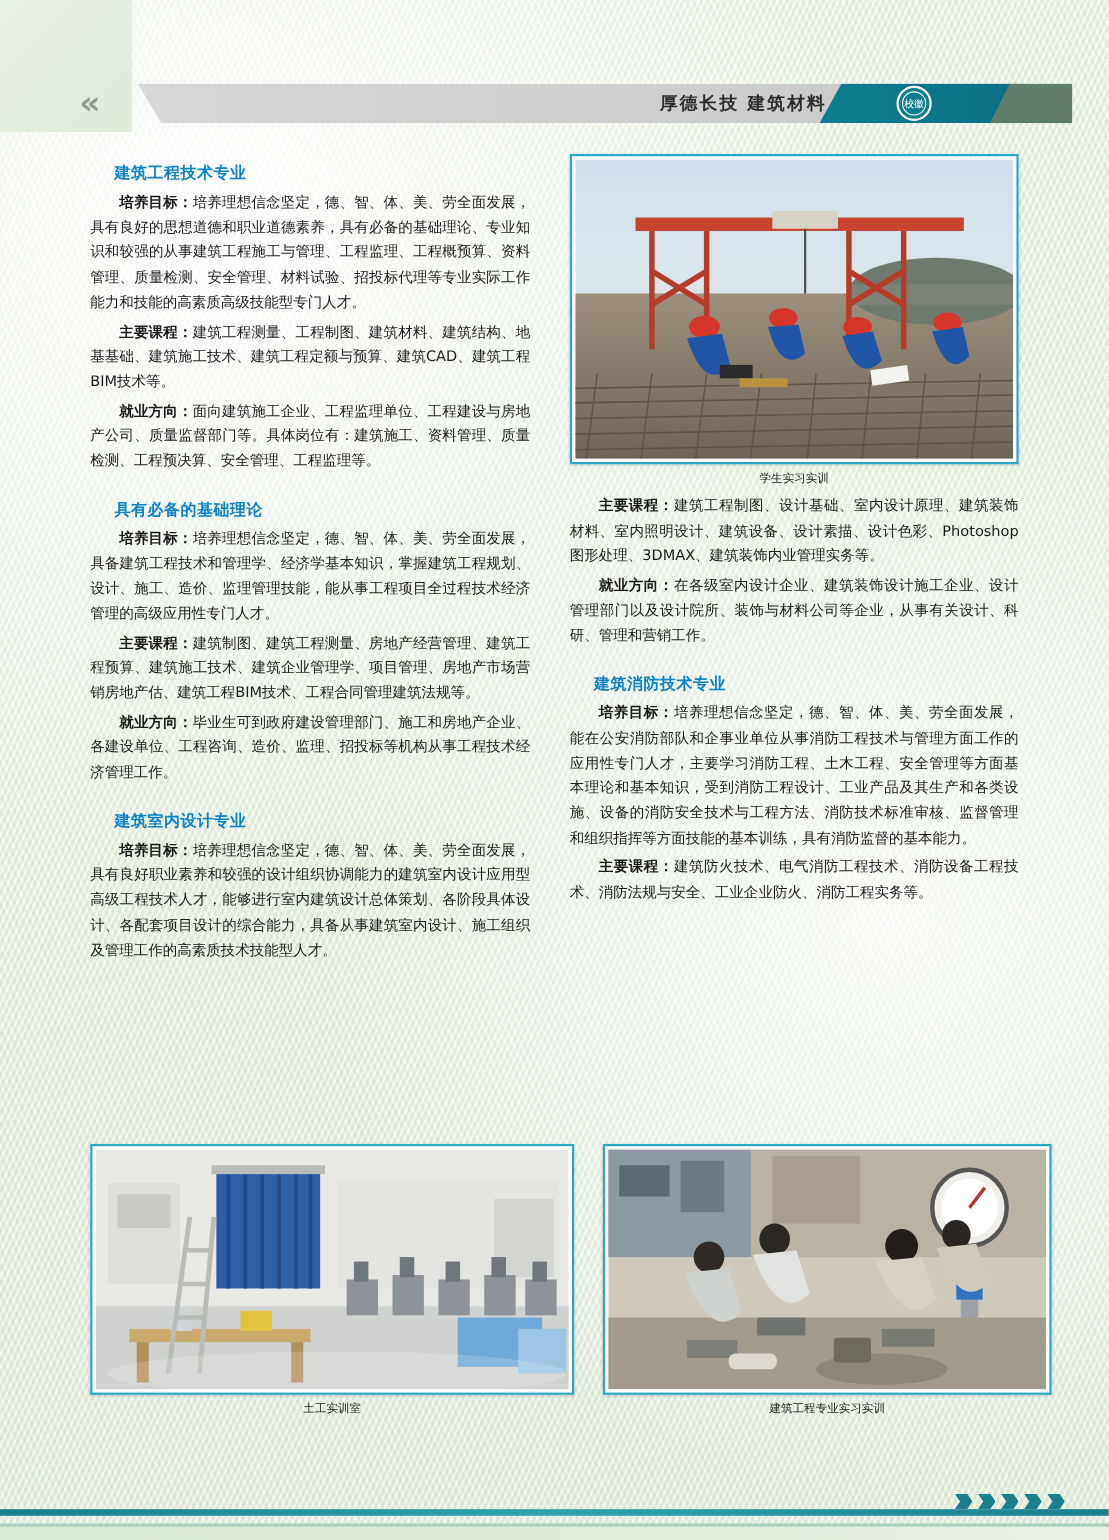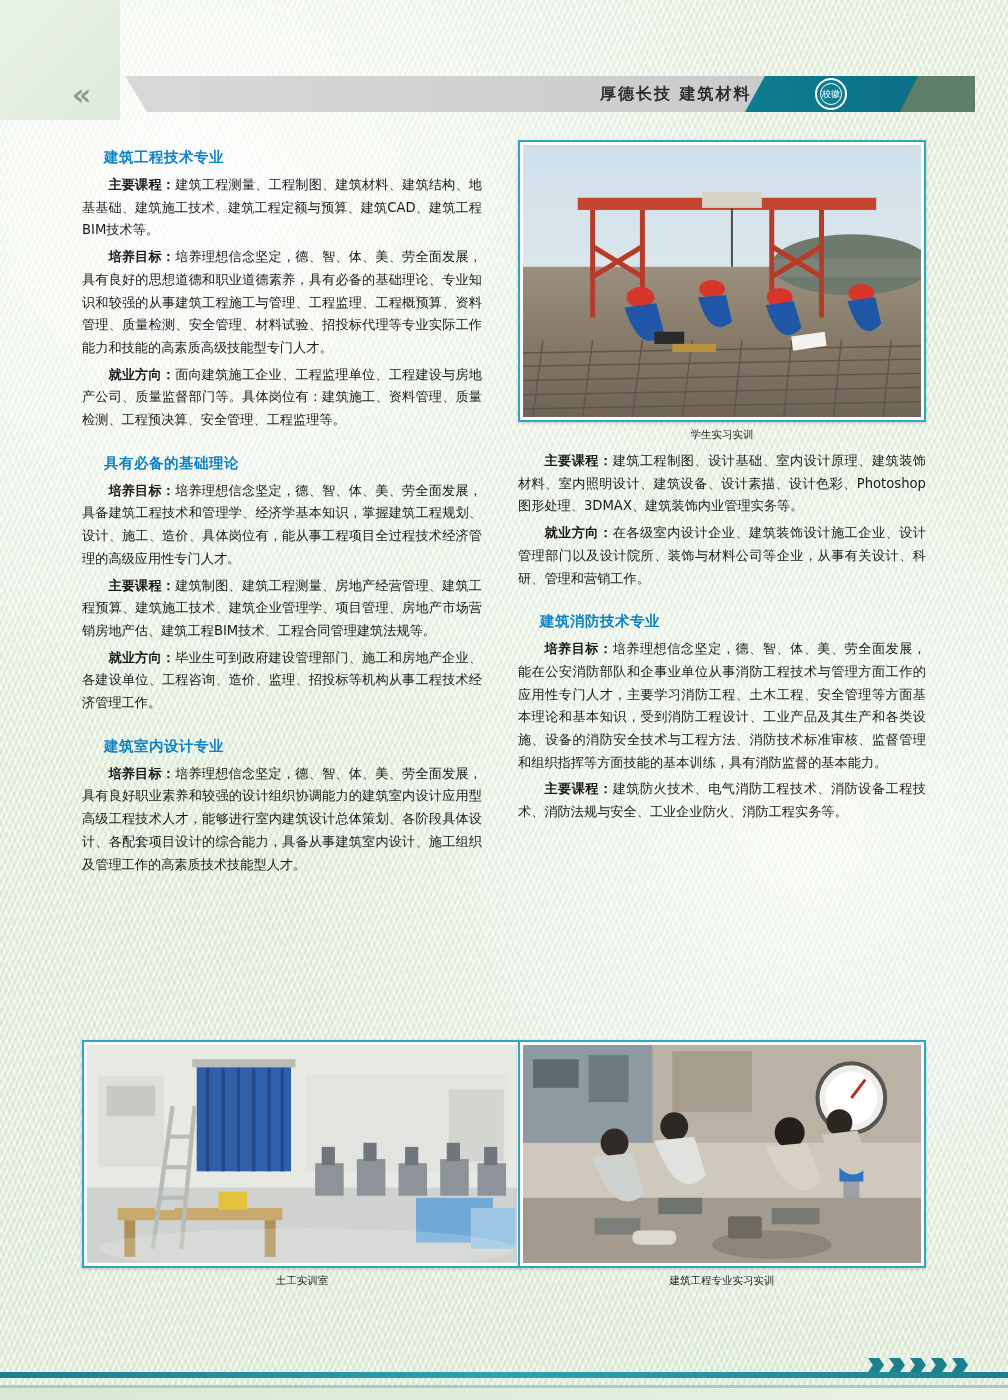--- a/index.html
+++ b/index.html
@@ -108,21 +108,21 @@
     text-align:center;
     font-size:10.5px;
     color:#222;
     margin-top:6px;
     font-family:"DejaVu Sans", sans-serif;
   }
   #photo-top { position:absolute; left:518px; top:140px; width:408px; }
   #photo-top .ph { width:100%; height:272px; display:block; }
   #photo-bl { position:absolute; left:82px; top:1040px; width:440px; }
   #photo-bl .ph { width:100%; height:218px; display:block; }
-  #photo-br { position:absolute; left:518px; top:1040px; width:408px; }
+  #photo-br { position:absolute; left:548px; top:1040px; width:408px; }
   #photo-br .ph { width:100%; height:218px; display:block; }
 
   
   .footer {
     position:absolute; left:0; bottom:0; width:1008px; height:56px;
   }
   .footer-band {
     position:absolute; left:0; bottom:22px; width:1008px; height:6px;
     background:linear-gradient(90deg,#1b7f8e 0%, #2fa3ad 50%, #1b7f8e 100%);
   }
@@ -157,28 +157,28 @@
   <div class="header-slogan">厚德长技 建筑材料</div>
   <div class="header-logo">
     <div class="inner">校徽</div>
   </div>
 </div>
 
 <div class="col-left">
 
   <div class="section-block">
     <h2 class="section-title">建筑工程技术专业</h2>
+    <p class="para"><b class="lead">培养目标：</b><span>培养理想信念坚定，德、智、体、美、劳全面发展，具有良好的思想道德和职业道德素养，具有必备的基础理论、专业知识和较强的从事建筑工程施工与管理、工程监理、工程概预算、资料管理、质量检测、安全管理、材料试验、招投标代理等专业实际工作能力和技能的高素质高级技能型专门人才。</span></p>
     <p class="para"><b class="lead">主要课程：</b><span>建筑工程测量、工程制图、建筑材料、建筑结构、地基基础、建筑施工技术、建筑工程定额与预算、建筑CAD、建筑工程BIM技术等。</span></p>
-    <p class="para"><b class="lead">培养目标：</b><span>培养理想信念坚定，德、智、体、美、劳全面发展，具有良好的思想道德和职业道德素养，具有必备的基础理论、专业知识和较强的从事建筑工程施工与管理、工程监理、工程概预算、资料管理、质量检测、安全管理、材料试验、招投标代理等专业实际工作能力和技能的高素质高级技能型专门人才。</span></p>
     <p class="para"><b class="lead">就业方向：</b><span>面向建筑施工企业、工程监理单位、工程建设与房地产公司、质量监督部门等。具体岗位有：建筑施工、资料管理、质量检测、工程预决算、安全管理、工程监理等。</span></p>
   </div>
 
   <div class="section-block">
     <h2 class="section-title">具有必备的基础理论</h2>
-    <p class="para"><b class="lead">培养目标：</b><span>培养理想信念坚定，德、智、体、美、劳全面发展，具备建筑工程技术和管理学、经济学基本知识，掌握建筑工程规划、设计、施工、造价、具体岗位有，能从事工程项目全过程技术经济管理的高级应用性专门人才。</span></p>
+    <p class="para"><b class="lead">培养目标：</b><span>培养理想信念坚定，德、智、体、美、劳全面发展，具备建筑工程技术和管理学、经济学基本知识，掌握建筑工程规划、设计、施工、造价、监理管理技能，能从事工程项目全过程技术经济管理的高级应用性专门人才。</span></p>
     <p class="para"><b class="lead">主要课程：</b><span>建筑制图、建筑工程测量、房地产经营管理、建筑工程预算、建筑施工技术、建筑企业管理学、项目管理、房地产市场营销房地产估、建筑工程BIM技术、工程合同管理建筑法规等。</span></p>
     <p class="para"><b class="lead">就业方向：</b><span>毕业生可到政府建设管理部门、施工和房地产企业、各建设单位、工程咨询、造价、监理、招投标等机构从事工程技术经济管理工作。</span></p>
   </div>
 
   <div class="section-block">
     <h2 class="section-title">建筑室内设计专业</h2>
     <p class="para"><b class="lead">培养目标：</b><span>培养理想信念坚定，德、智、体、美、劳全面发展，具有良好职业素养和较强的设计组织协调能力的建筑室内设计应用型高级工程技术人才，能够进行室内建筑设计总体策划、各阶段具体设计、各配套项目设计的综合能力，具备从事建筑室内设计、施工组织及管理工作的高素质技术技能型人才。</span></p>
   </div>
 
 </div>

